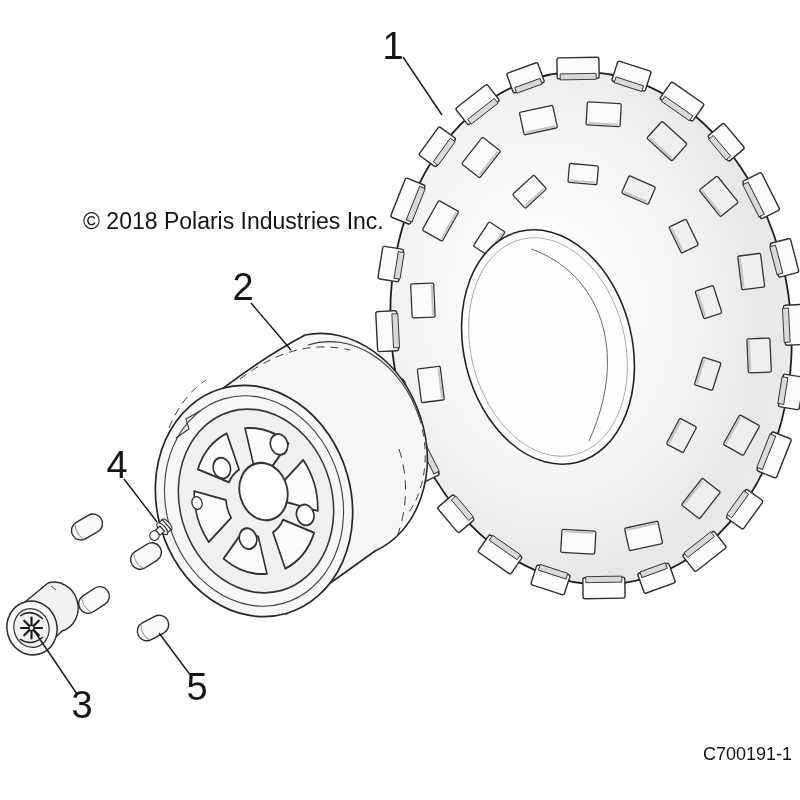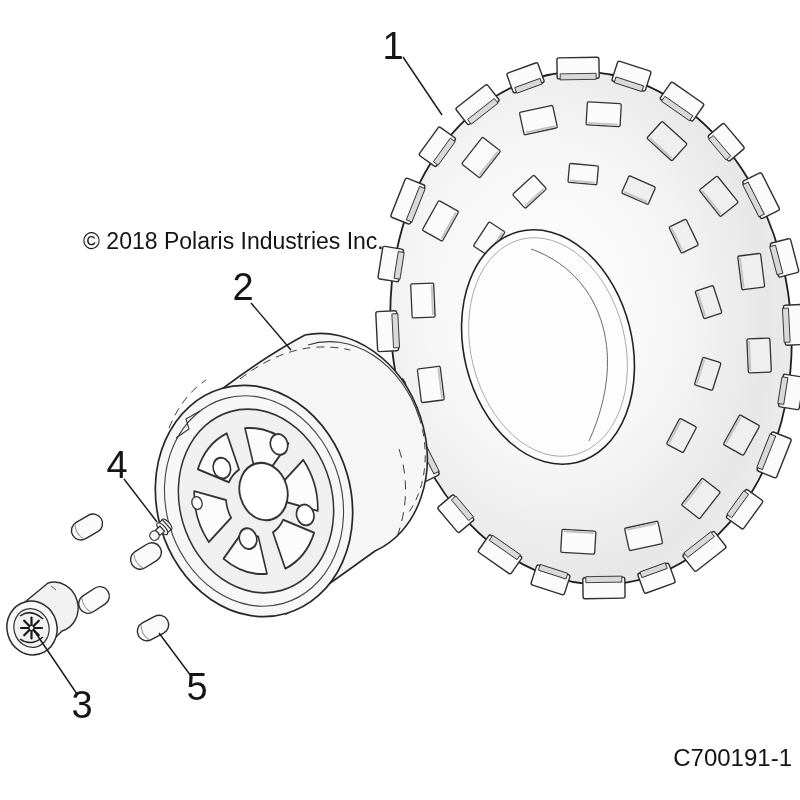--- a/index.html
+++ b/index.html
@@ -2,23 +2,23 @@
 <html><head>
 <meta charset="utf-8">
 <style>
   html,body{margin:0;padding:0;background:#ffffff;}
   #canvas{position:relative;width:800px;height:800px;background:#fff;
           font-family:"Liberation Sans",sans-serif;overflow:hidden;color:#111;}
   #art{position:absolute;left:0;top:0;}
   .callout{position:absolute;transform:translate(-50%,-50%);font-size:38px;
            color:#151515;line-height:1;}
   #copyright{position:absolute;left:83px;top:208px;font-size:23px;color:#141414;
-             white-space:nowrap;margin-top:20px;}
+             white-space:nowrap;}
   #drawing-number{position:absolute;left:640px;top:744px;width:152px;
-                  text-align:right;font-size:24px;color:#141414;}
+                  text-align:right;font-size:18px;color:#141414;}
 </style>
 </head>
 <body>
 
 <div id="canvas">
   <svg id="art" width="800" height="800" viewBox="0 0 800 800">
     <defs>
       <radialGradient id="tireG" cx="40%" cy="44%" r="70%">
         <stop offset="0%" stop-color="#ffffff"></stop>
         <stop offset="45%" stop-color="#f6f6f6"></stop>

